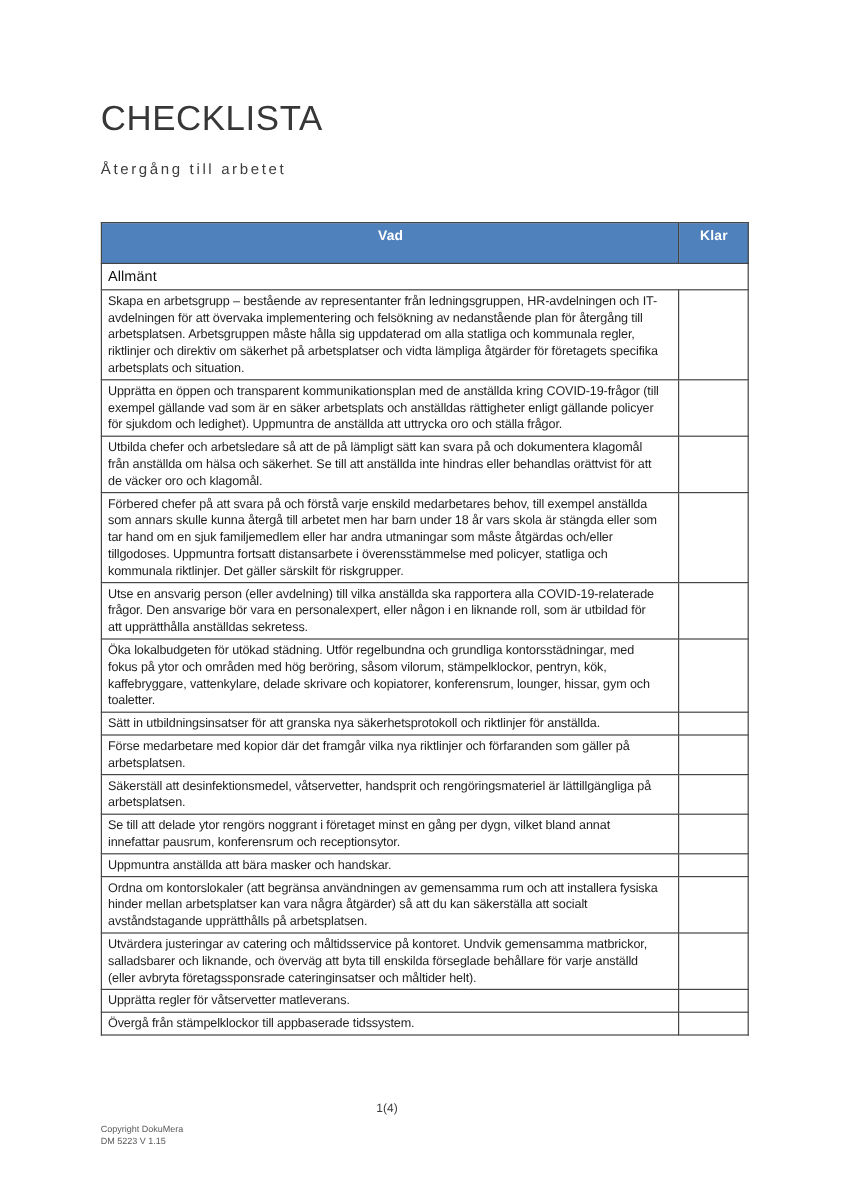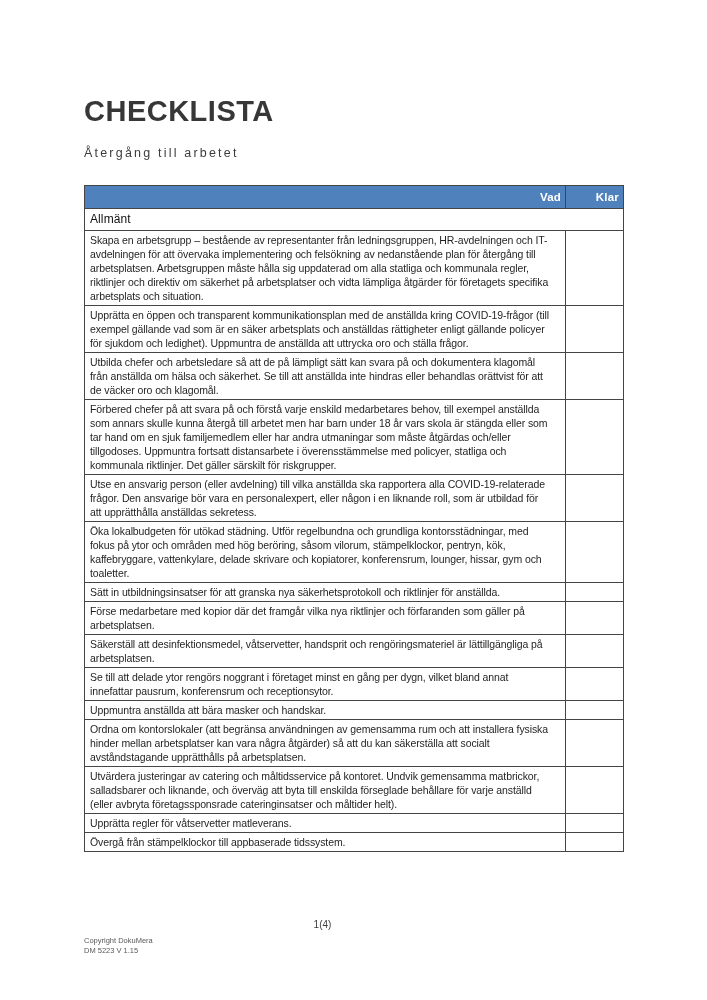--- a/index.html
+++ b/index.html
@@ -19,25 +19,24 @@
     overflow:hidden;
   }
   .page{
     position:absolute;left:0;top:0;width:707px;height:1000px;background:#ffffff;
   }
   .doc-header{
     position:absolute;left:84px;top:84px;width:540px;
   }
   .doc-title{
     font-size:29px;
-    font-weight:700;
+    font-weight:400;
     letter-spacing:0.5px;
     color:#373737;
     line-height:1.05;
-    margin-top:12px;
   }
   .doc-subtitle{
     margin-top:20px;
     font-size:12.5px;
     letter-spacing:2.2px;
     color:#3c3c3c;
   }
   table.checklist{
     position:absolute;left:84px;top:185px;
     width:539px;
@@ -49,22 +48,22 @@
     border:1px solid var(--border);
     vertical-align:top;
   }
   col.col-what{width:481px;}
   col.col-done{width:58px;}
   th.hdr{
     background:var(--header-bg);
     color:var(--header-text);
     font-size:11.5px;
     font-weight:bold;
-    text-align:right;
-    padding:5px 4px 5px 5px;
+    text-align:center;
+    padding:5px 4px 16px 5px;
     letter-spacing:0.2px;
   }
   td.section-cell{
     font-size:12px;
     font-weight:normal;
     color:#111111;
     padding:3px 5px 4px 5px;
     letter-spacing:0.1px;
   }
   td.item-cell{

